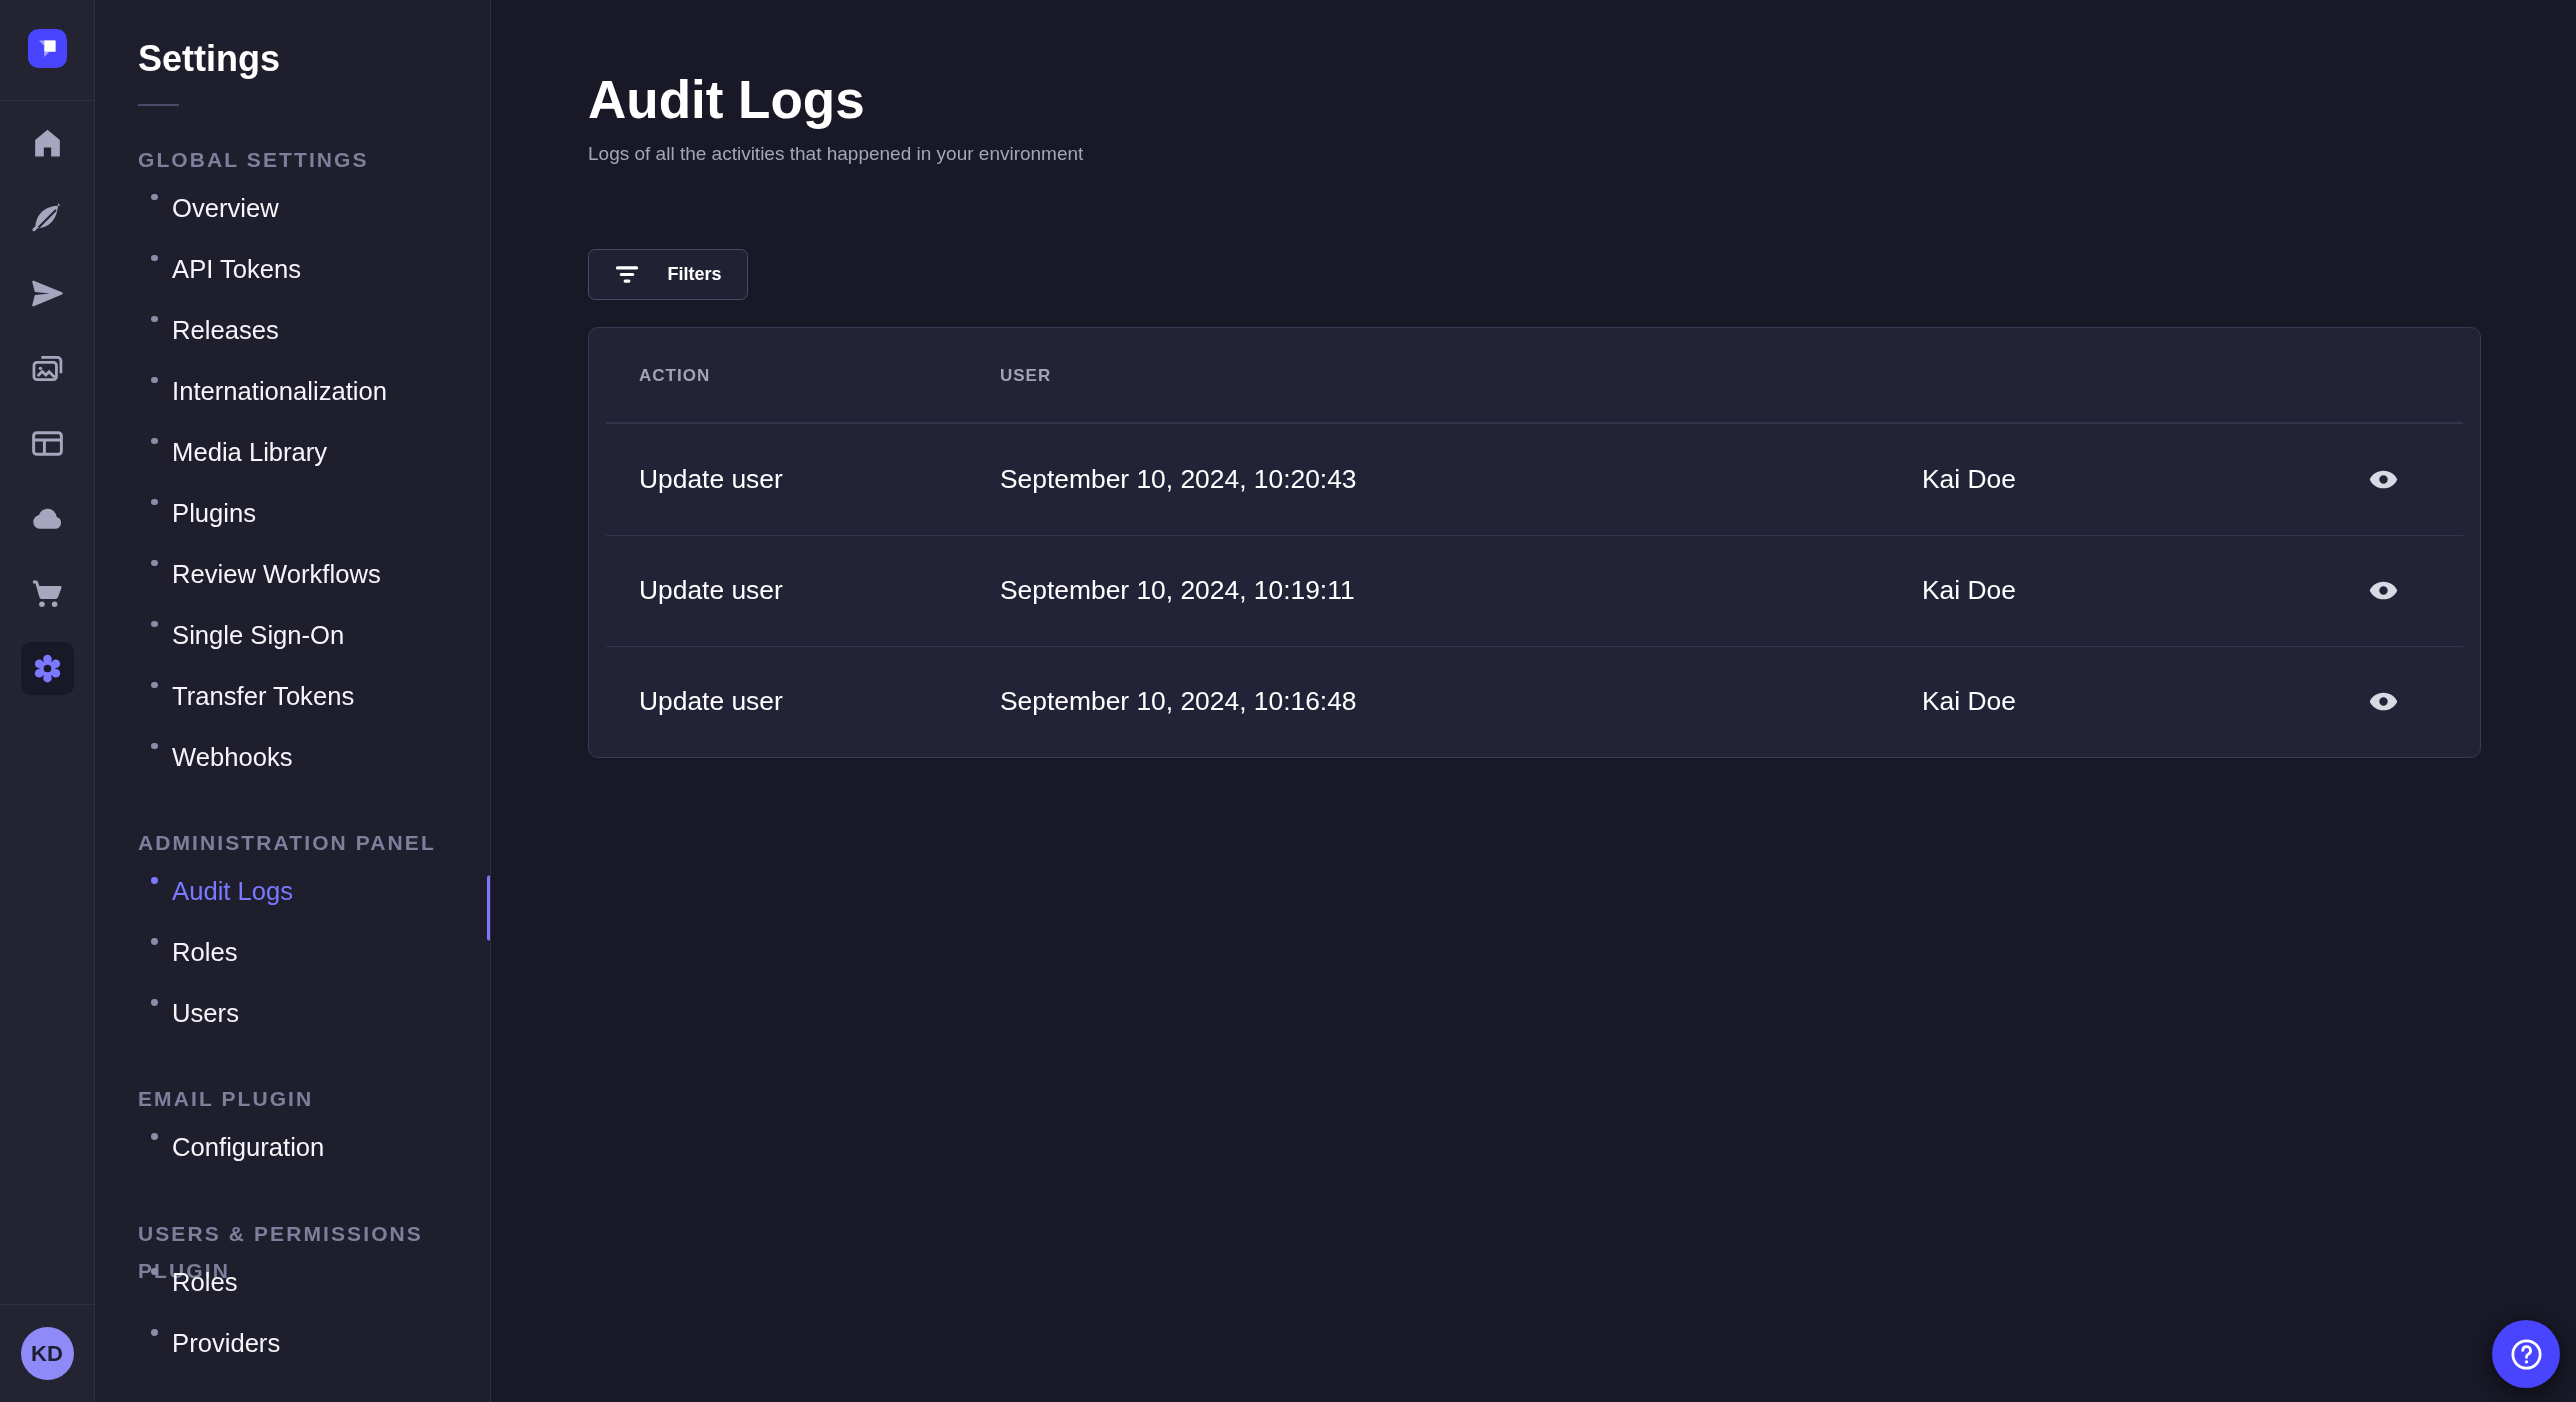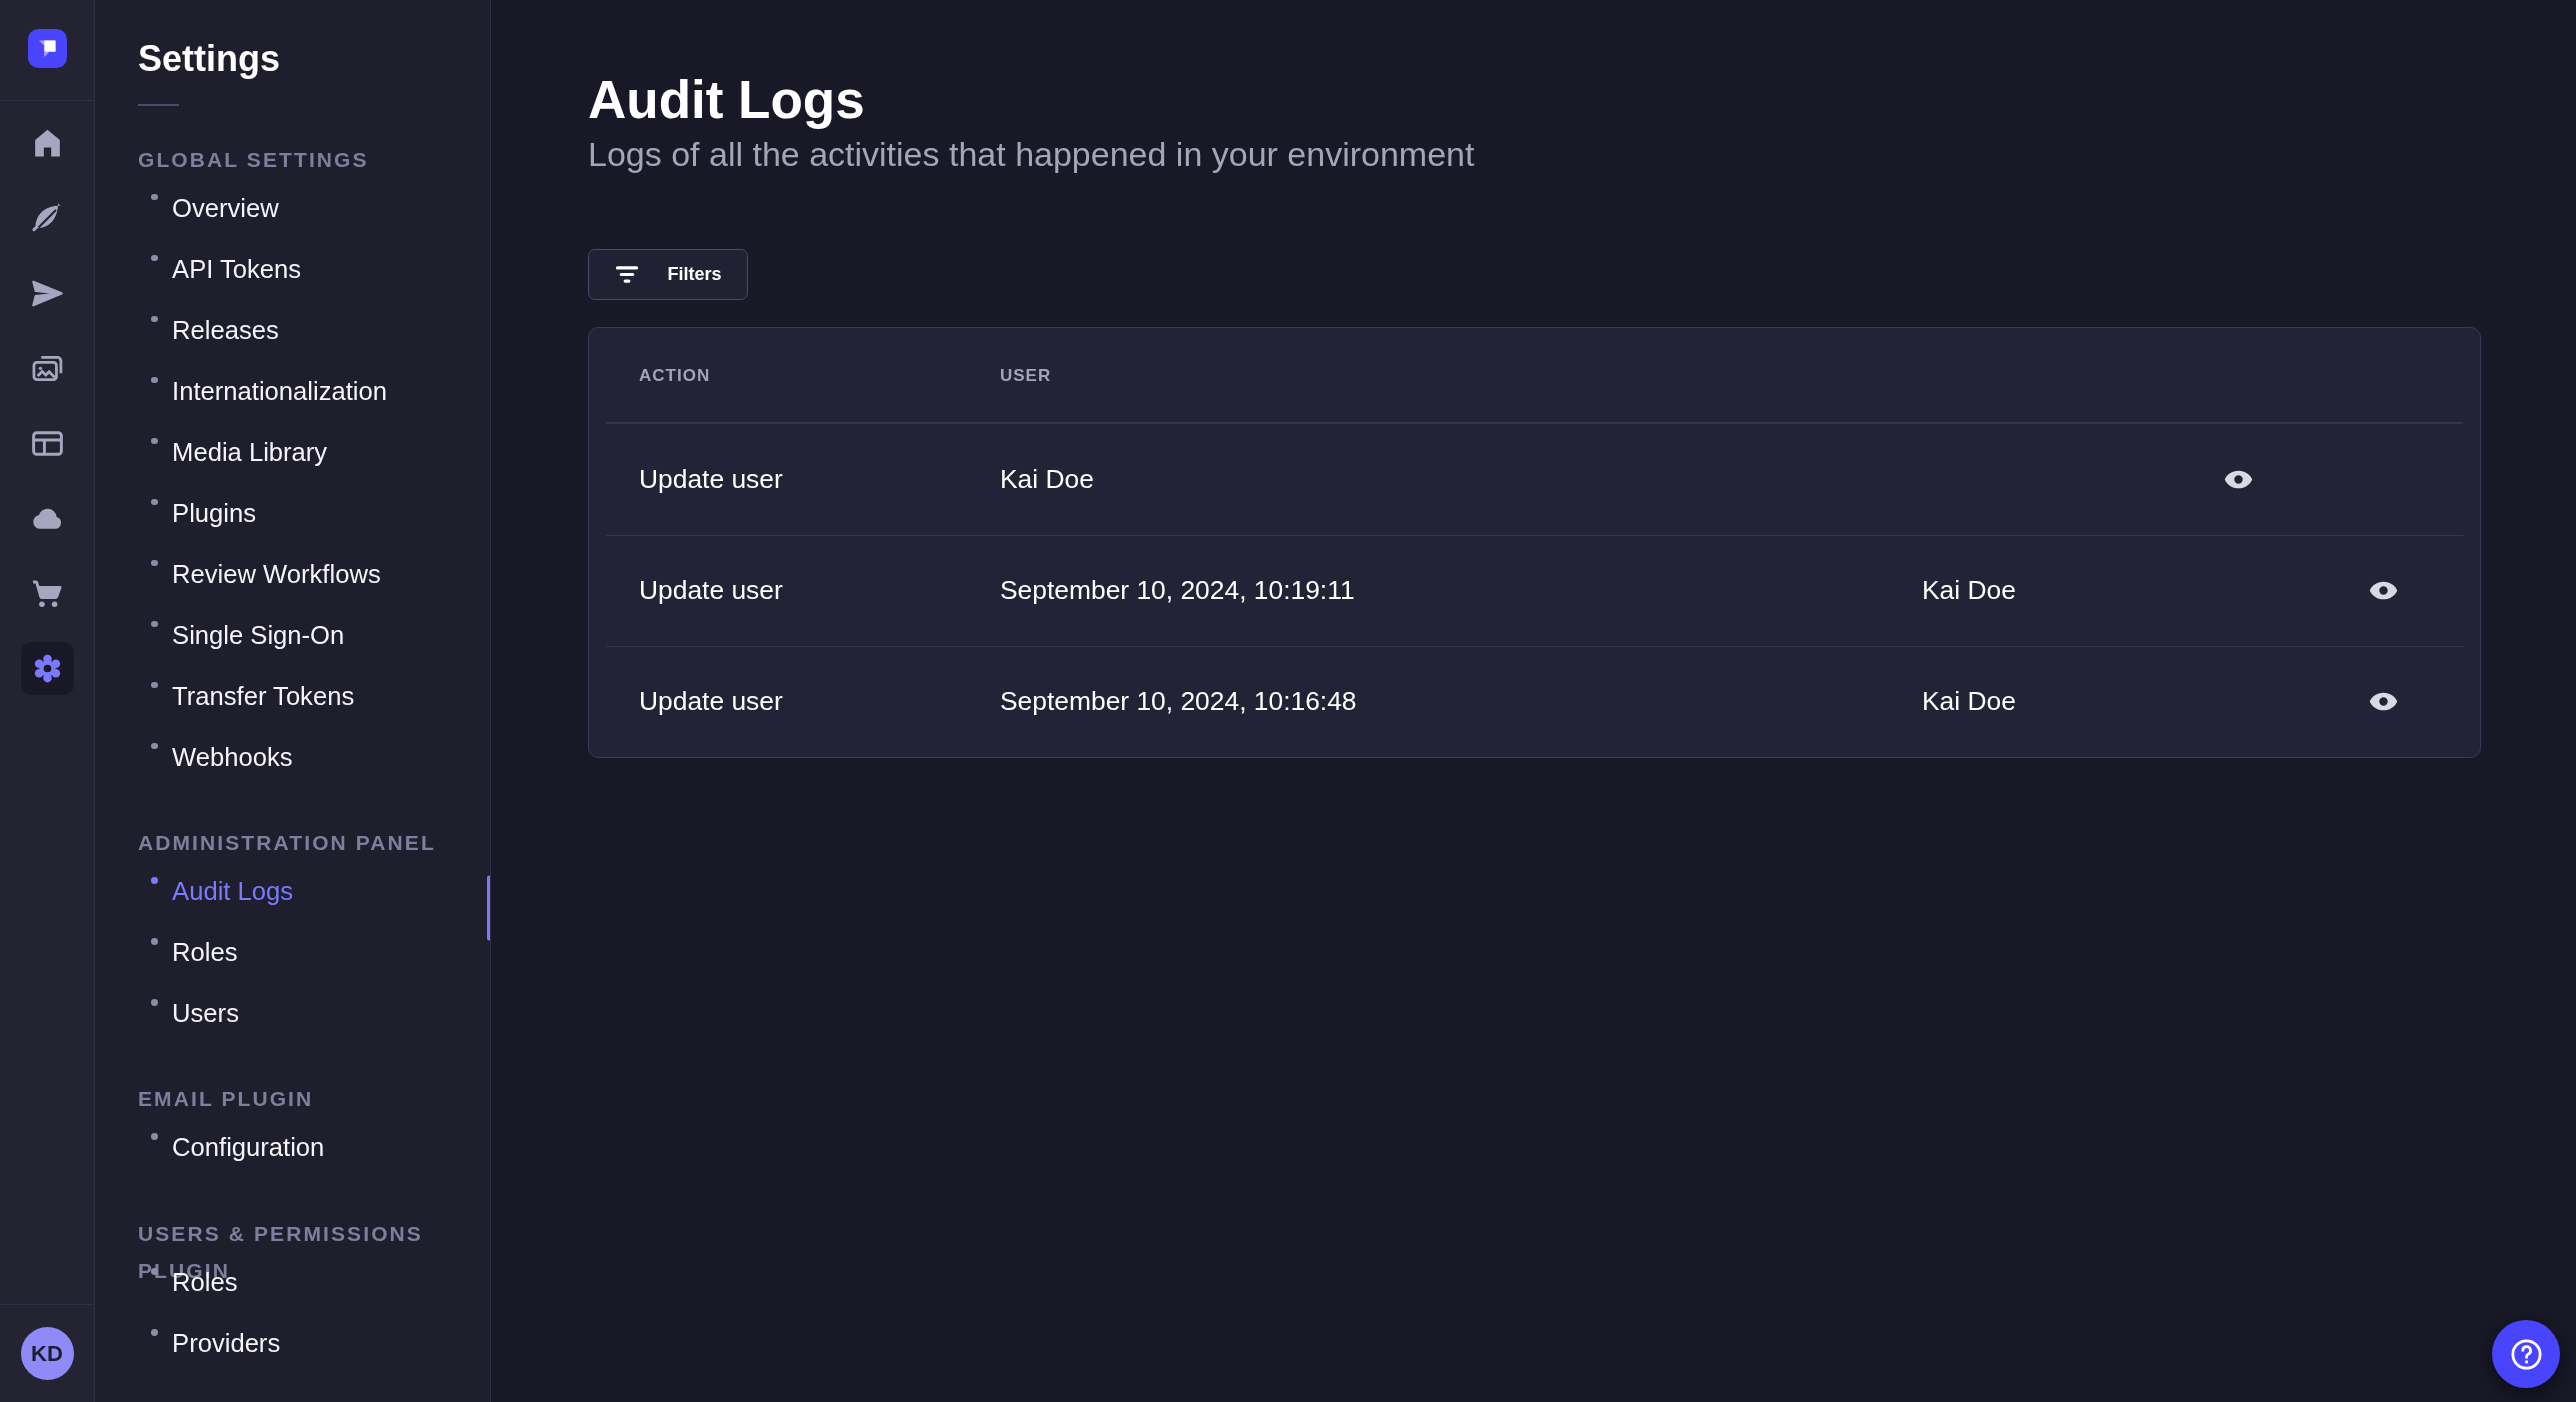--- a/index.html
+++ b/index.html
@@ -31,21 +31,21 @@
   .item{height:61px;display:flex;align-items:flex-start;position:relative;cursor:pointer}
   .bullet{width:6.8px;height:6.8px;border-radius:50%;background:#8c8ca8;margin:0 14.5px 0 12.8px;flex-shrink:0}
   .item-label{font-size:25.6px;color:#f5f5fa}
   .item.active .item-label{color:#7b79ff;font-weight:500}
   .item.active .bullet{background:#7b79ff}
   .item.active::after{content:"";position:absolute;right:-0.9px;top:50%;transform:translateY(-50%);width:4.3px;height:65px;border-radius:2.6px;background:#7b79ff}
 
   
   .main{flex:1;padding:72px 0 0 97px}
   .main h1{margin:0;font-size:53px;line-height:56px;font-weight:700}
-  .subtitle{margin:8.5px 0 0;font-size:34px;line-height:34px;color:#a5a5ba;font-weight:400}
+  .subtitle{margin:8.5px 0 0;font-size:19px;line-height:34px;color:#a5a5ba;font-weight:400}
   .filters-btn{margin-top:78px;display:inline-flex;align-items:center;gap:29px;height:51px;padding:0 25.6px;background:#212134;border:0.9px solid #4a4a6a;border-radius:6.8px;color:#fff;font-size:18px;font-weight:600;cursor:pointer}
   .filters-btn svg{width:24px;height:19px;display:block}
 
   .card{margin-top:27px;width:1893px;background:#232338;border:0.9px solid #3a3a55;border-radius:10.2px}
   .t-header,.t-row{display:grid;grid-template-columns:411px 922px 1fr 145px;align-items:center}
   .t-header{height:96px;position:relative}
   .t-header::after{content:"";position:absolute;bottom:0;left:17px;right:17px;height:1.7px;background:#34344f}
   .th{font-size:17px;font-weight:700;letter-spacing:1px;color:#a3a3b8}
   .th-flex{display:flex;align-items:center}
   .sort-caret{display:inline-block;width:0;height:0;border-left:10.2px solid transparent;border-right:10.2px solid transparent;border-top:12.8px solid #a8a8bf;margin-left:15.3px}
@@ -248,20 +248,21 @@
           <span>ACTION</span>
         </div>
         <div class="th cell-user">
           <span>USER</span>
         </div>
         <div class="th"></div>
       </div>
       <div id="t-body">
           <div class="t-row">
             <div class="cell cell-action">Update user</div>
+            <div class="cell cell-date">September 10, 2024, 10:20:43</div>
             <div class="cell cell-user">Kai Doe</div>
             <div class="cell-view">
               <button class="view-btn">
                 <span>
                   <svg viewBox="0 0 24 24" fill="currentColor" fill-rule="evenodd">
                     <path d="M12 4.7C6.7 4.7 2.3 7.7.6 12c1.7 4.3 6.1 7.3 11.4 7.3s9.7-3 11.4-7.3C21.7 7.7 17.3 4.7 12 4.7zm0 10.8a3.5 3.5 0 1 1 0-7 3.5 3.5 0 0 1 0 7z"></path>
                   </svg>
                 </span>
               </button>
             </div>

